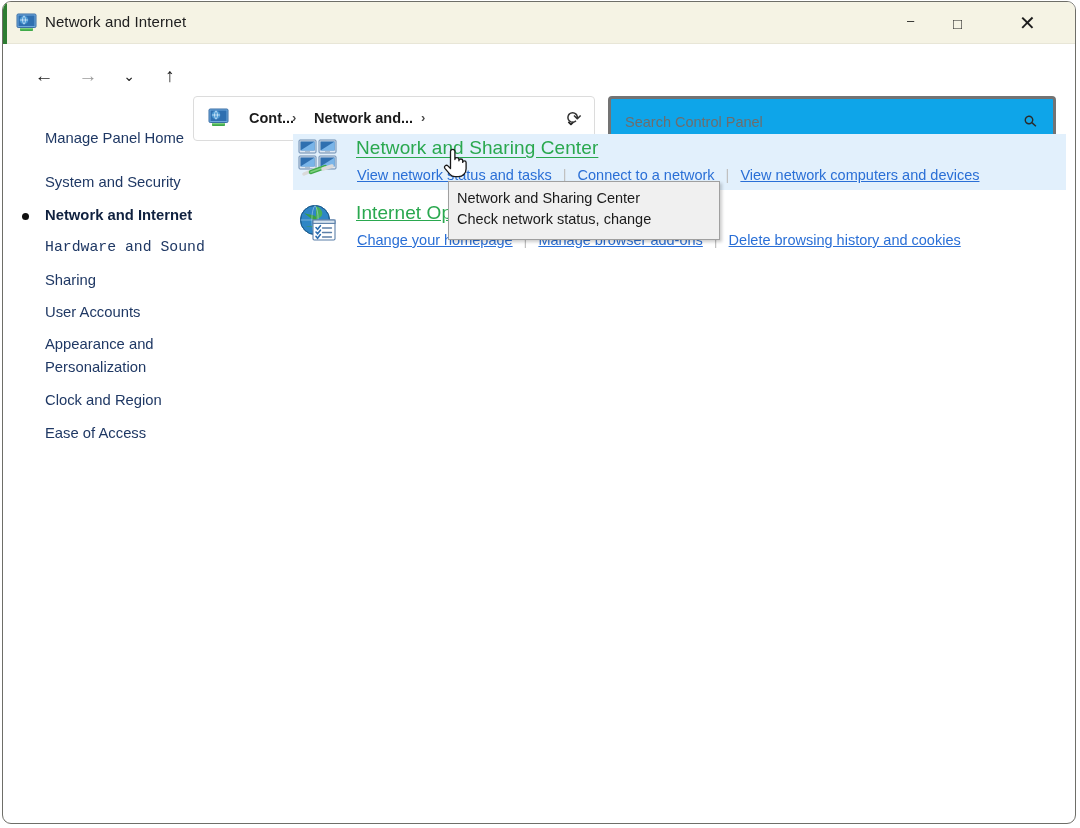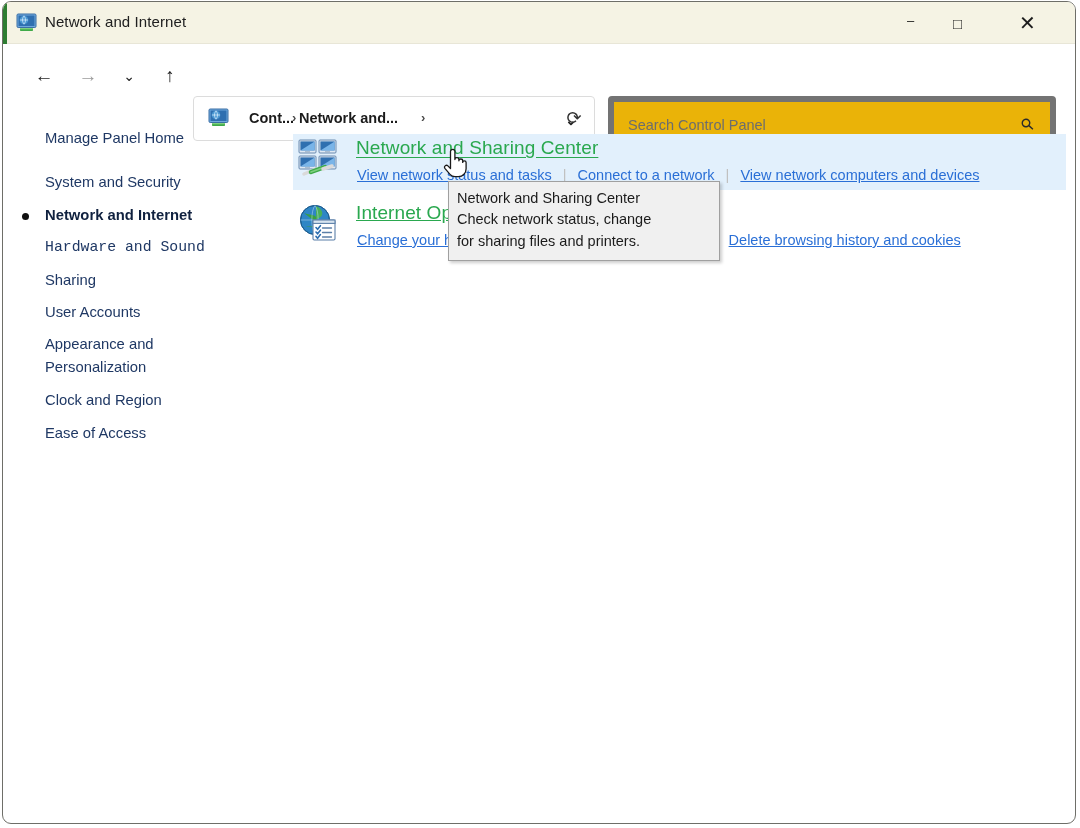--- a/index.html
+++ b/index.html
@@ -121,21 +121,21 @@
     white-space: nowrap;
   }
   .crumb-sep {
     position: absolute;
     top: 13px;
     font-size: 13px;
     color: #4a4a4a;
   }
   #crumb-1 { left: 55px; }
   #sep-1   { left: 98px; }
-  #crumb-2 { left: 105px; }
+  #crumb-2 { left: 120px; }
   #sep-2   { left: 227px; }
   #crumb-chevron {
     position: absolute;
     right: 10px; top: 12px;
     width: 26px; height: 22px;
     display: flex; align-items: center; justify-content: center;
     font-size: 13px; color: #1b1b1b;
   }
 
   #refresh-btn {
@@ -144,23 +144,23 @@
     width: 40px; height: 40px;
     display: flex; align-items: center; justify-content: center;
     font-size: 18px;
     color: #333333;
   }
 
   #searchbox {
     position: absolute;
     left: 605px; top: 52px;
     width: 448px; height: 45px;
-    border: 6px solid #737373;
+    border: 3px solid #737373;
     border-radius: 4px;
-    background: #eab308;
+    background: #0ea5e9;
     box-sizing: border-box;
   }
   #search-input {
     position: absolute;
     left: 12px; top: 0;
     width: 390px; height: 43px;
     border: none;
     outline: none;
     background: transparent;
     font-family: "Liberation Sans", sans-serif;
@@ -412,21 +412,20 @@
       </g>
     </svg></div>
         <a class="cat-title" href="#" style="left: 65px; top: 0px;">Internet Options</a>
         <div class="cat-links" style="left: 66px; top: 30px;"><a class="lnk" href="#">Change your homepage</a><span class="bar">|</span><a class="lnk" href="#">Manage browser add-ons</a><span class="bar">|</span><a class="lnk" href="#">Delete browsing history and cookies</a></div>
       </div>
     </div>
 
   <div id="tooltip">
       <div>Network and Sharing Center</div>
       <div>Check network status, change</div>
-      <div>for sharing files and printers.</div>
     </div>
 
   <svg id="cursor" viewBox="0 0 28 32">
     <path d="M11.5 19.5V5.6c0-1.3 1-2.3 2.2-2.3s2.2 1 2.2 2.3v7.9
              c0-1.1.9-1.9 2-1.9s2 .8 2 1.9v1.3c0-1 .8-1.8 1.9-1.8s1.9.8 1.9 1.8v1.6
              c0-.9.8-1.6 1.7-1.6s1.7.7 1.7 1.6v6.3c0 4.3-3.1 8-7.8 8h-3.3
              c-2.1 0-3.7-.8-5-2.3l-5.1-6.1c-.7-.9-.5-2 .4-2.6.8-.6 1.9-.5 2.6.2l2.6 2.6z" fill="#ffffff" stroke="#1a1a1a" stroke-width="1.3" stroke-linejoin="round"></path>
   </svg>
 </div>
 

